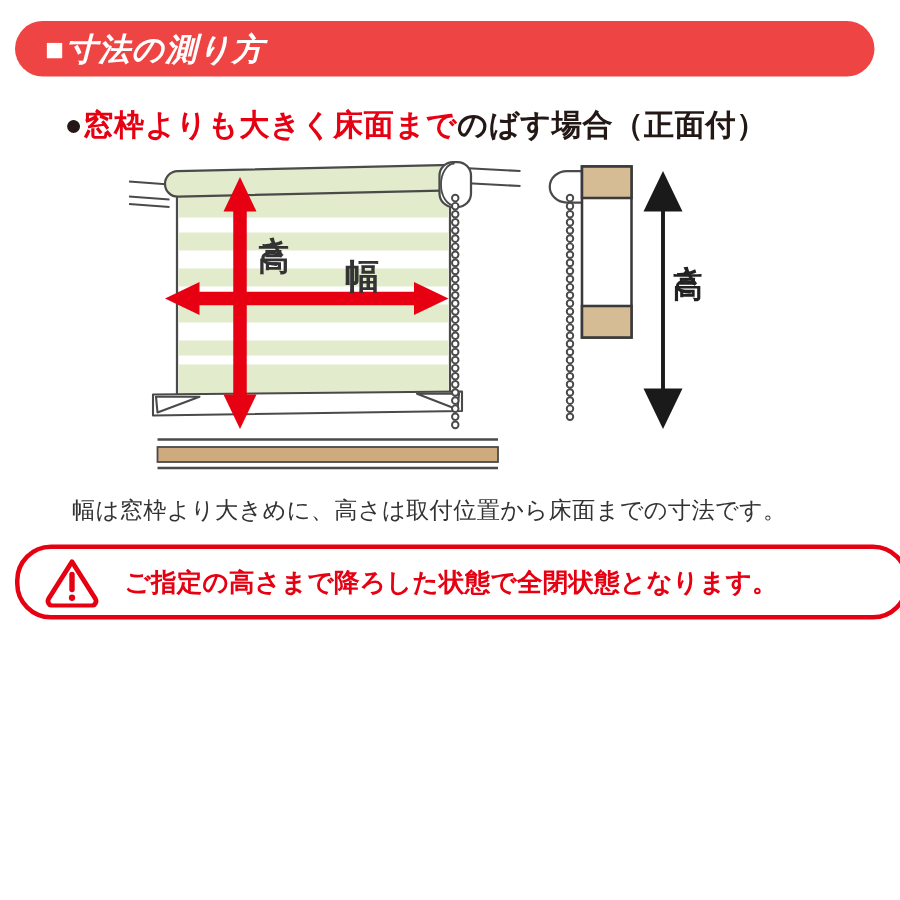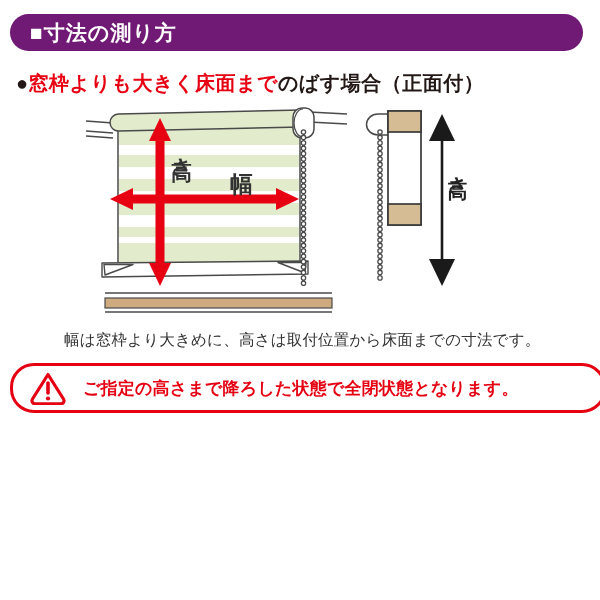--- a/index.html
+++ b/index.html
@@ -2,34 +2,34 @@
 <html><head>
 <meta charset="utf-8">
 <style>
   html,body{margin:0;padding:0;}
   body{
     width:600px;height:600px;position:relative;background:#ffffff;
     font-family:"Liberation Sans","DejaVu Sans",sans-serif;overflow:hidden;
   }
   .header-bar{
     position:absolute;left:10px;top:14px;width:573px;height:37px;
-    background:#701a75;border-radius:19px;display:flex;align-items:center;
+    background:#ef4444;border-radius:19px;display:flex;align-items:center;font-style:italic;
   }
   .header-bar .title{
     color:#ffffff;font-size:21px;font-weight:bold;padding-left:20px;letter-spacing:1px;
   }
   .section-heading{
-    position:absolute;left:16px;top:70px;font-size:20px;font-weight:bold;color:#231815;
+    position:absolute;left:43px;top:70px;font-size:20px;font-weight:bold;color:#231815;
     letter-spacing:0.5px;white-space:nowrap;
   }
   .section-heading .hl{color:#e60012;}
   .diagram-svg{position:absolute;left:0;top:105px;width:600px;height:215px;}
   .vtext{writing-mode:vertical-rl;text-orientation:upright;}
   .caption{
-    position:absolute;left:64px;top:330px;font-size:15.5px;color:#333333;
+    position:absolute;left:48px;top:330px;font-size:15.5px;color:#333333;
     letter-spacing:0.2px;white-space:nowrap;
   }
   .warning-box{
     position:absolute;left:10px;top:363px;width:574px;height:44px;
     border:3px solid #e50012;border-radius:24px;background:#ffffff;
     display:flex;align-items:center;padding-left:16px;box-sizing:content-box;
   }
   .warning-label{
     color:#e50012;font-size:29px;font-weight:bold;letter-spacing:2px;margin-left:4px;
   }

